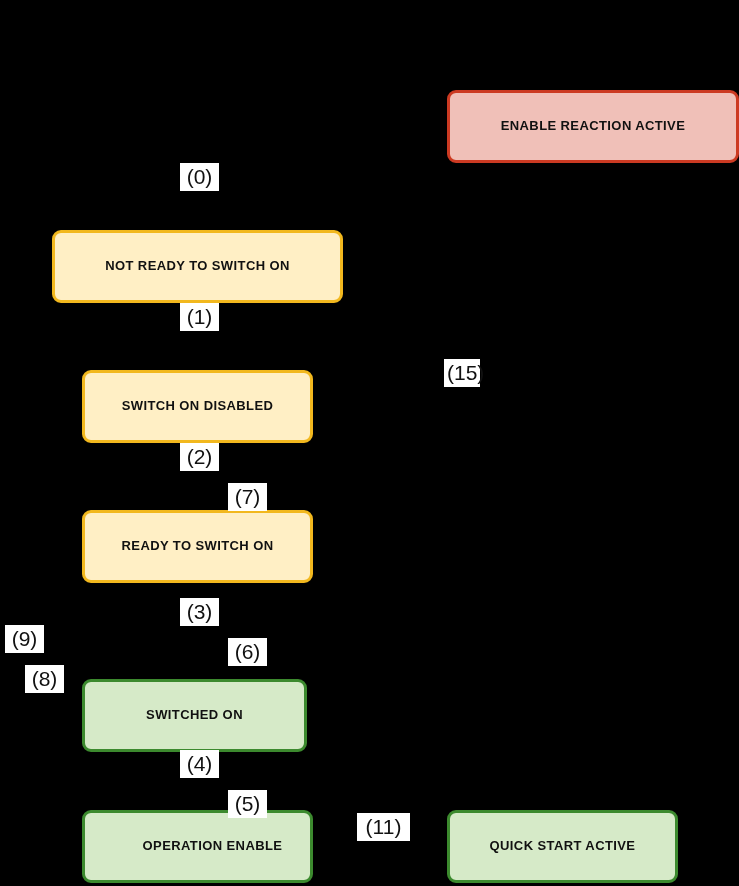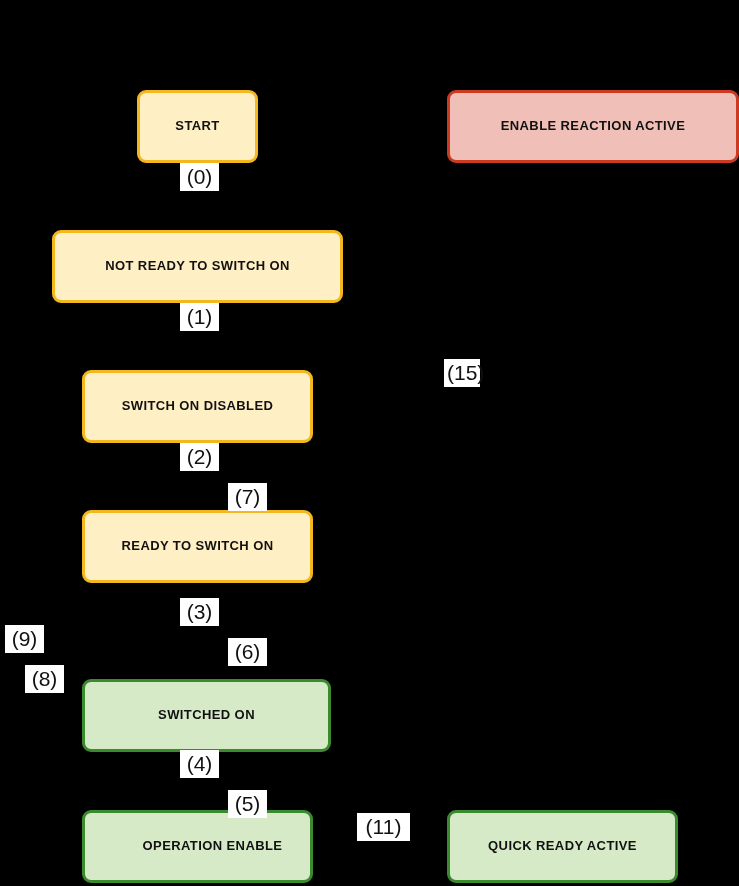--- a/index.html
+++ b/index.html
@@ -61,51 +61,48 @@
     white-space: nowrap;
     padding: 0 3px;
     box-sizing: border-box;
   }
 </style>
 </head>
 <body>
 
 <div id="canvas">
 
-  <div class="state-box t-yellow" style="left:137px; top:90px; width:121px; height:73px;">
-    <span class="state-label">START</span>
-  </div>
 
   <div class="state-box t-red" style="left:447px; top:90px; width:292px; height:73px;">
     <span class="state-label">ENABLE REACTION ACTIVE</span>
   </div>
 
   <div class="state-box t-yellow" style="left:52px; top:230px; width:291px; height:73px;">
     <span class="state-label">NOT READY TO SWITCH ON</span>
   </div>
 
 
   <div class="state-box t-yellow" style="left:82px; top:370px; width:231px; height:73px;">
     <span class="state-label">SWITCH ON DISABLED</span>
   </div>
 
   <div class="state-box t-yellow" style="left:82px; top:510px; width:231px; height:73px;">
     <span class="state-label">READY TO SWITCH ON</span>
   </div>
 
-  <div class="state-box t-green" style="left:82px; top:679px; width:249px; height:73px;justify-content:center;">
+  <div class="state-box t-green" style="left:82px; top:679px; width:225px; height:73px;justify-content:center;">
     <span class="state-label">SWITCHED ON</span>
   </div>
 
   <div class="state-box t-green" style="left:82px; top:810px; width:231px; height:73px;padding-left:36px;">
     <span class="state-label">OPERATION ENABLE</span>
   </div>
 
   <div class="state-box t-green" style="left:447px; top:810px; width:231px; height:73px;">
-    <span class="state-label">QUICK READY ACTIVE</span>
+    <span class="state-label">QUICK START ACTIVE</span>
   </div>
 
   <div class="transition-label" style="left:180px; top:163px; width:39px;">(0)</div>
   <div class="transition-label" style="left:180px; top:303px; width:39px;">(1)</div>
   <div class="transition-label" style="left:444px; top:359px; width:36px;">(15)</div>
   <div class="transition-label" style="left:180px; top:443px; width:39px;">(2)</div>
   <div class="transition-label" style="left:228px; top:483px; width:39px;">(7)</div>
   <div class="transition-label" style="left:180px; top:598px; width:39px;">(3)</div>
   <div class="transition-label" style="left:5px; top:625px; width:39px;">(9)</div>
   <div class="transition-label" style="left:228px; top:638px; width:39px;">(6)</div>

